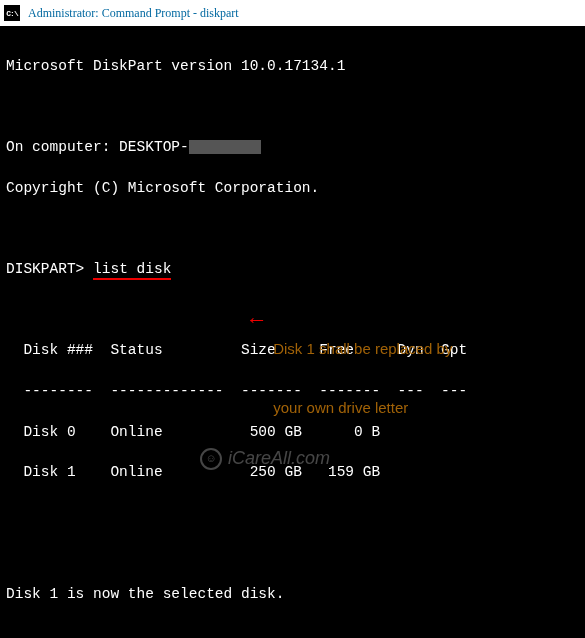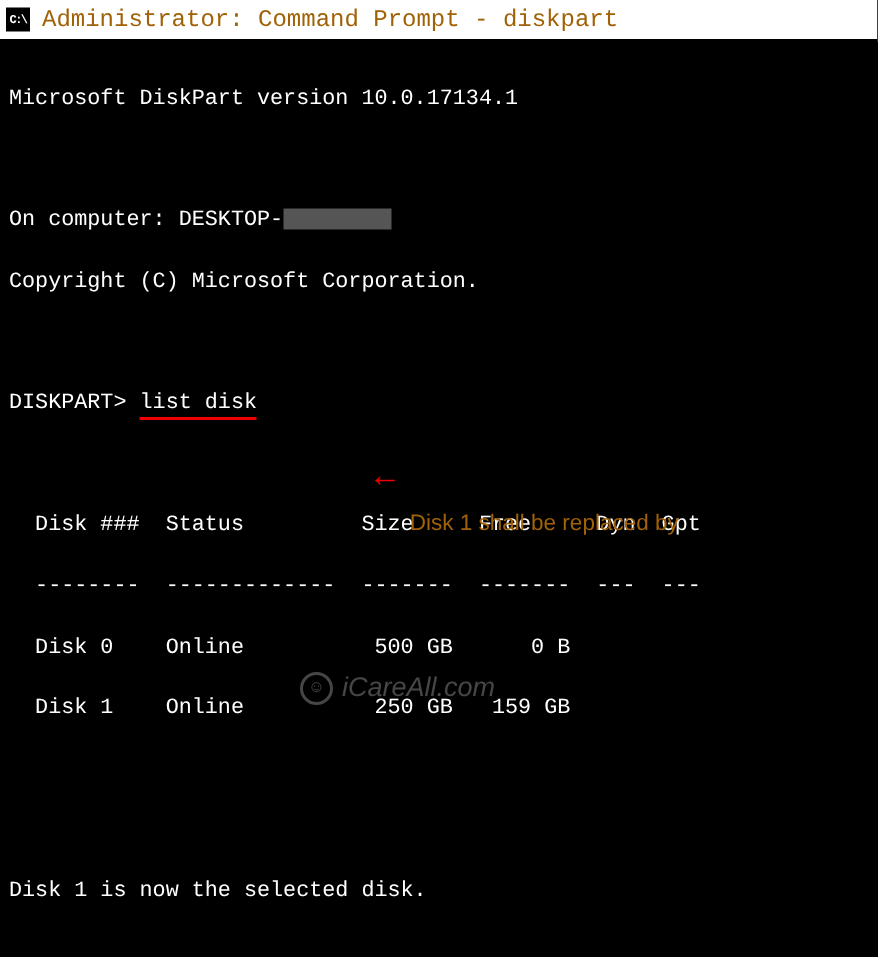--- a/index.html
+++ b/index.html
@@ -30,23 +30,23 @@
       justify-content: center;
       margin-right: 8px;
     }
     .title-icon-text {
       color: #fff;
       font-size: 8px;
       font-weight: bold;
       letter-spacing: -1px;
     }
     .title-text {
-      font-family: Liberation Mono, monospace;
-      font-size: 16px;
-      color: #a16207;
+      font-family: Liberation Serif, serif;
+      font-size: 12px;
+      color: #0369a1;
     }
     .terminal {
       padding: 8px 6px;
       line-height: 1.4;
       white-space: pre;
       position: relative;
     }
     .line { display: block; min-height: 20px; }
     .underline-red {
       border-bottom: 2.5px solid #e00;
@@ -146,20 +146,21 @@
 
 
 
 
 
 
   <div class="arrow-container">
     <span class="arrow">←</span>
     <div class="annotation">
       <div>Disk 1 shall be replaced by</div>
+      <div>your own drive letter</div>
     </div>
   </div>
 
   <div class="watermark">
     <span class="watermark-icon">☺</span>
     <span>iCareAll.com</span>
   </div>
 </div>
 
 </body></html>

